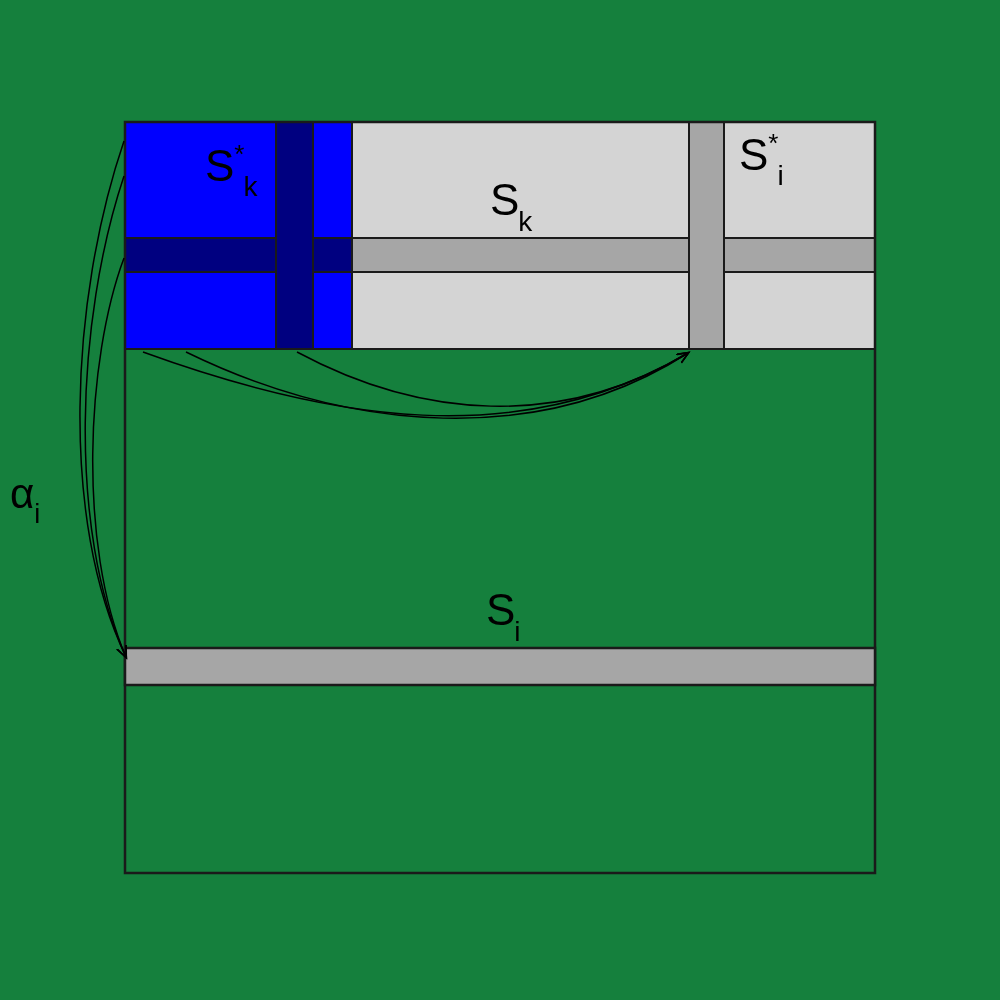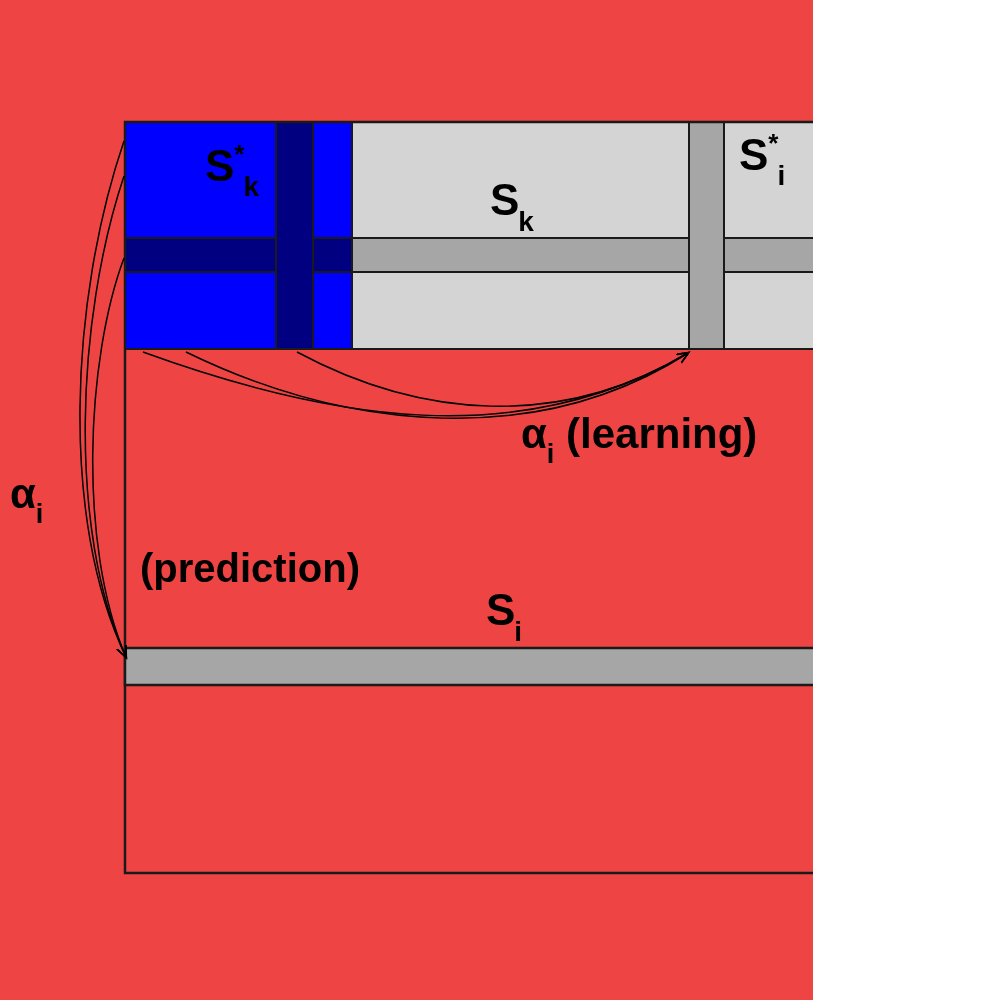--- a/index.html
+++ b/index.html
@@ -6,25 +6,24 @@
   html, body {
     margin: 0;
     padding: 0;
     background: #ffffff;
   }
   body {
     font-family: "Liberation Sans", sans-serif;
   }
   #stage {
     position: relative;
-    width: 813px;
+    width: 1000px;
     height: 1000px;
-    background: #ef4444;
+    background: #15803d;
     overflow: hidden;
-    font-weight: bold;
   }
   #canvas {
     position: absolute;
     left: 0;
     top: 0;
     width: 1000px;
     height: 1000px;
   }
   .lbl {
     position: absolute;
@@ -110,23 +109,19 @@
   </div>
 
   <div class="lbl math" style="left:739px; top:132px;">
     <span>S</span><span class="sup">*</span><span class="sub">i</span>
   </div>
 
   <div class="lbl math" style="left:486px; top:588px;">
     <span>S</span><span class="sub">i</span>
   </div>
 
-  <div class="lbl alpha" style="left:521px; top:413px;">
-    <span>α</span><span class="sub">i</span><span> (learning)</span>
-  </div>
 
   <div class="lbl alpha" style="left:10px; top:473px;">
     <span>α</span><span class="sub">i</span>
   </div>
 
-  <div class="lbl plain" style="left:140px; top:548px;">(prediction)</div>
 
 </div>
 
 </body></html>

